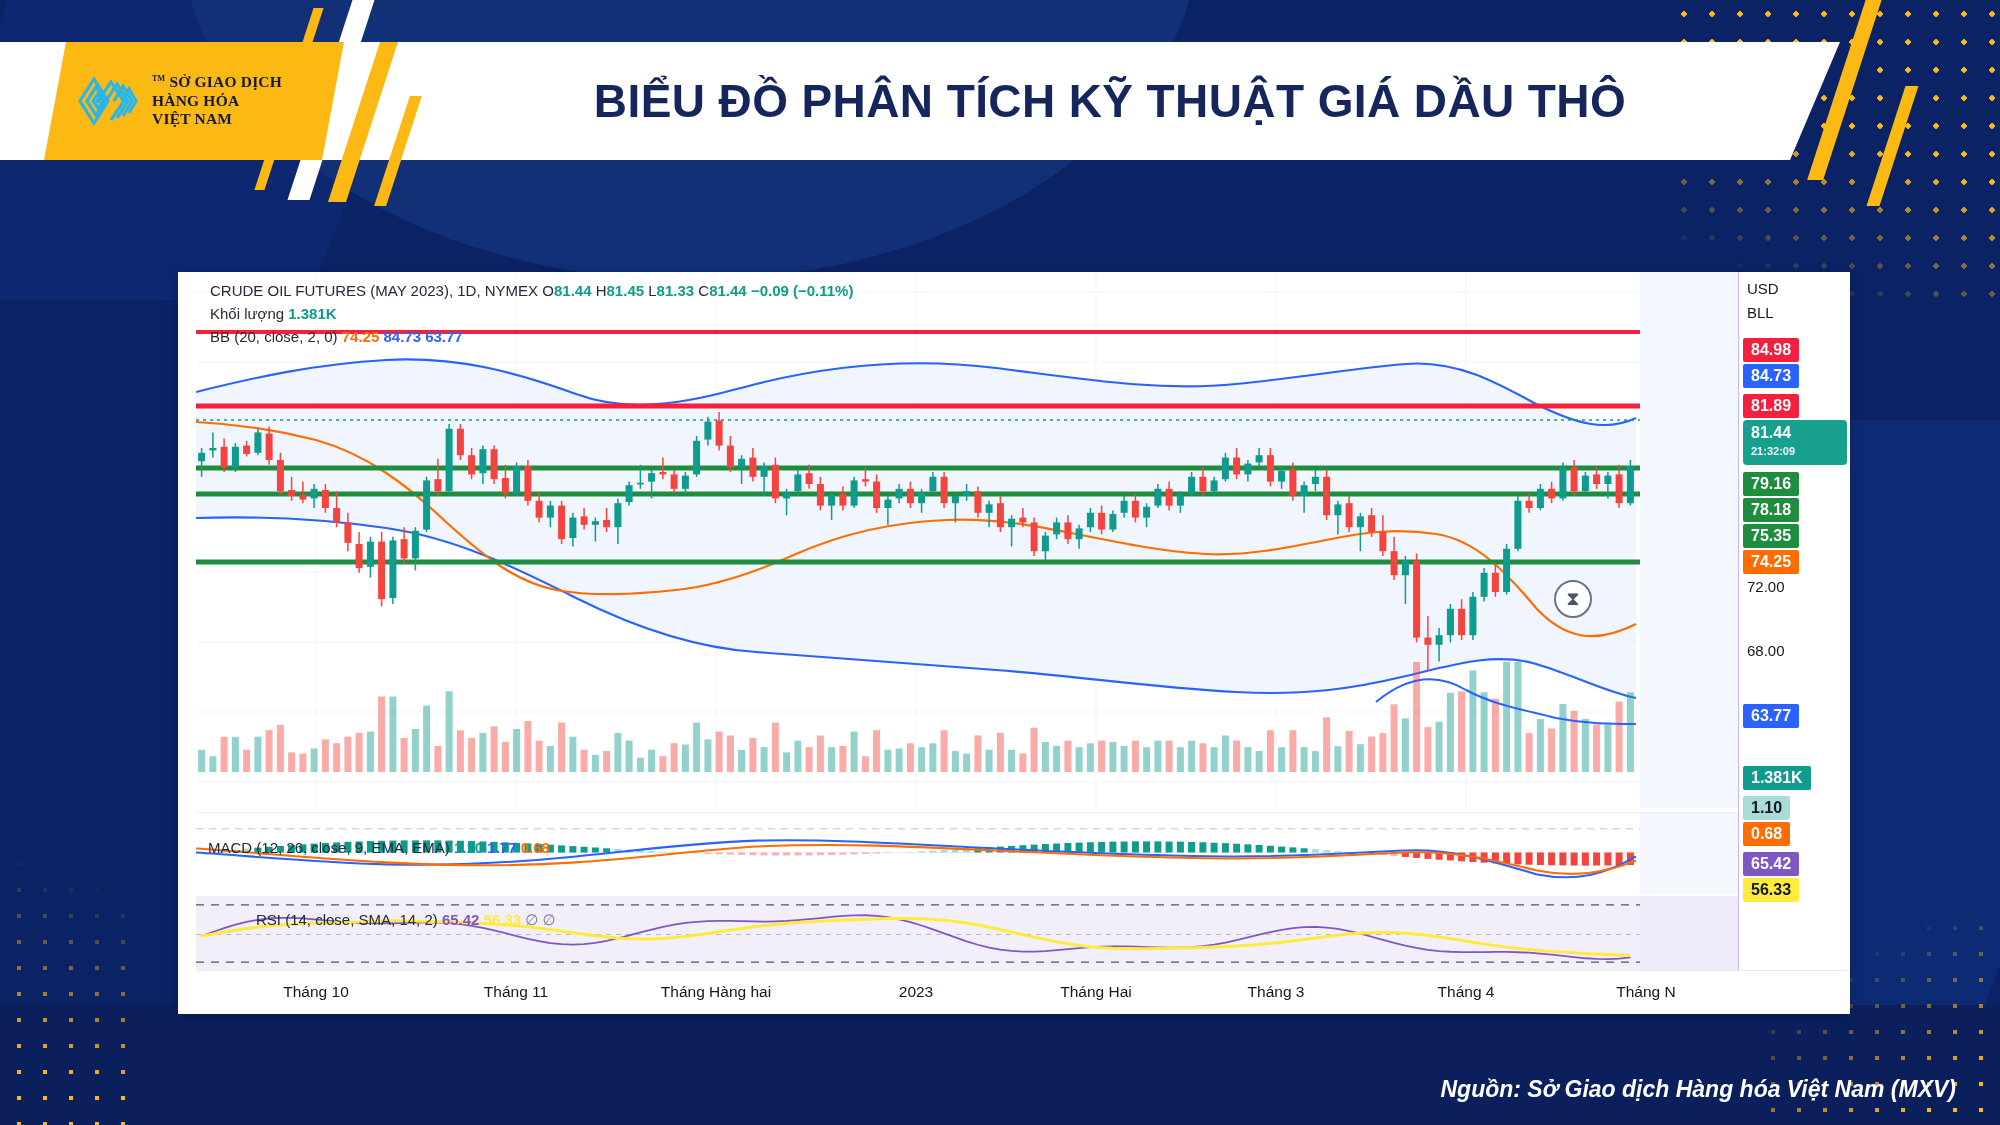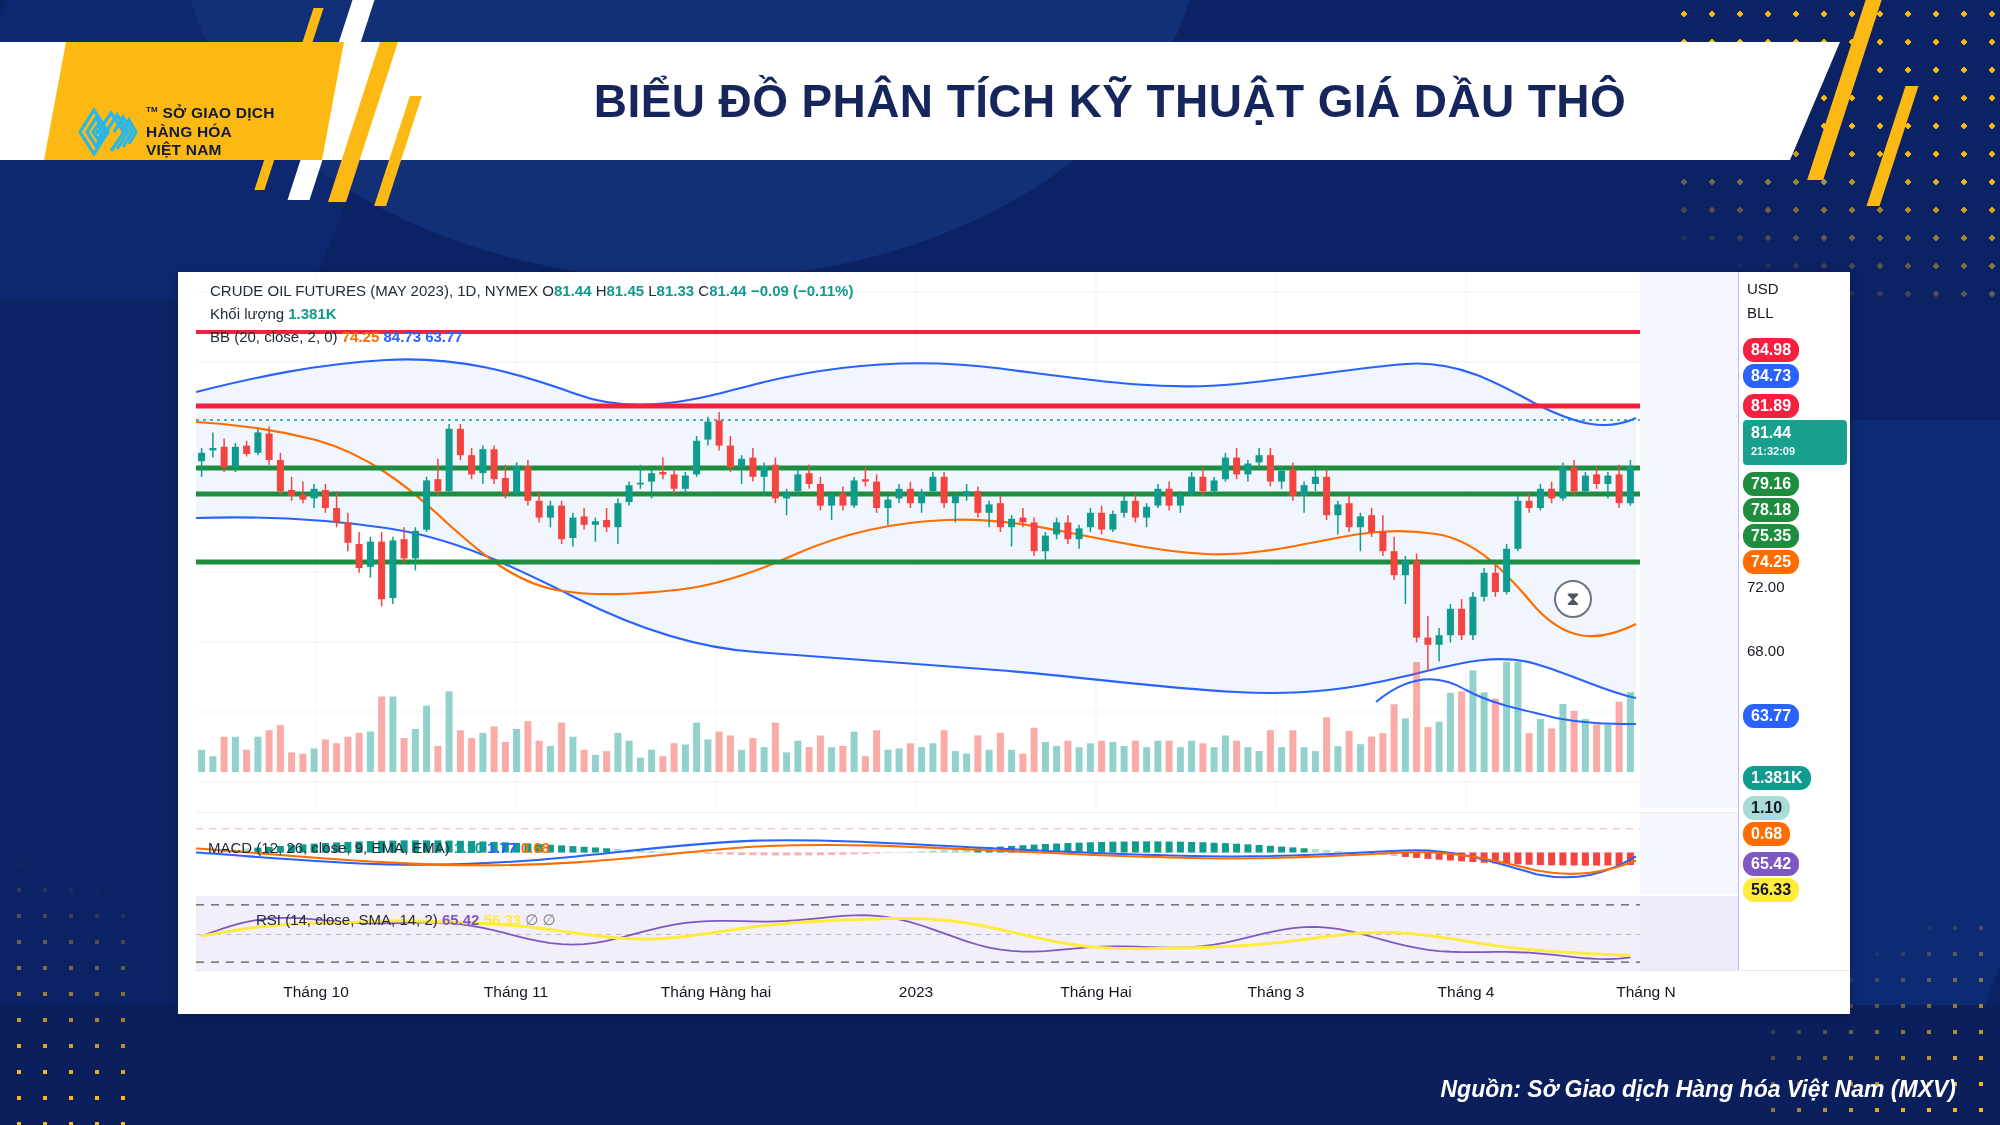--- a/index.html
+++ b/index.html
@@ -53,21 +53,21 @@
   
   .header-white {
     position:absolute; left:0; top:42px; width:1840px; height:118px;
     background:#ffffff;
     clip-path: polygon(0 0, 1840px 0, 1790px 118px, 0 118px);
   }
   .logo-box {
     position:absolute; left:44px; top:42px; width:300px; height:118px;
     background:#FDB913;
     clip-path: polygon(22px 0, 300px 0, 278px 118px, 0 118px);
-    display:flex; align-items:flex-end; gap:4px; padding-left:34px;
+    display:flex; align-items:center; gap:10px; padding-left:34px;font-family:Liberation Serif, serif;
   }
   .logo-mark { width:64px; height:56px; flex:0 0 auto; }
   .logo-text {
     font-size:15.5px; font-weight:bold; line-height:1.2;
     color:#121a33; letter-spacing:.2px;
   }
   .logo-tm { font-size:8px; vertical-align:super; }
   .slashes { position:absolute; left:300px; top:0px; width:260px; height:200px; }
   .slash {
     position:absolute; background:#FDB913; transform:skewX(-18deg);
@@ -103,21 +103,21 @@
   .lgd3 { left:14px; top:56px; }
   .lgd-macd { left:12px; top:26px; }
   .lgd-rsi { left:12px; top:14px;margin-left:48px; }
   
   .axis-y {
     position:absolute; right:0; top:0; width:112px; bottom:44px;
     border-left:1px solid #c4b5fd; background:#fff;
   }
   .ylab { position:absolute; left:8px; font-size:15px; color:#131722; }
   .tag {
-    position:absolute; left:4px; border-radius:11px; color:#fff;
+    position:absolute; left:4px; border-radius:2px; color:#fff;
     font-size:16px; font-weight:bold; padding:2px 8px; line-height:20px;
     white-space:nowrap;
   }
   .tag.cur { border-radius:4px; padding:3px 8px 4px; line-height:19px; width:104px;}
   .tag.cur .t2 { display:block; font-weight:bold; font-size:11px; opacity:.95; }
   .tag.dark { color:#131722; }
   
   .axis-x {
     position:absolute; left:18px; right:0; bottom:0; height:44px;
     border-top:1px solid #e6e9ef; background:#fff;

